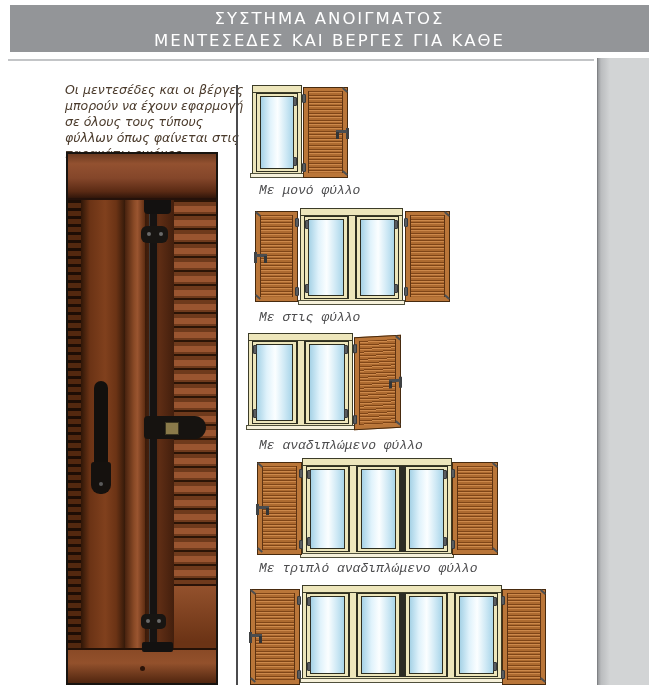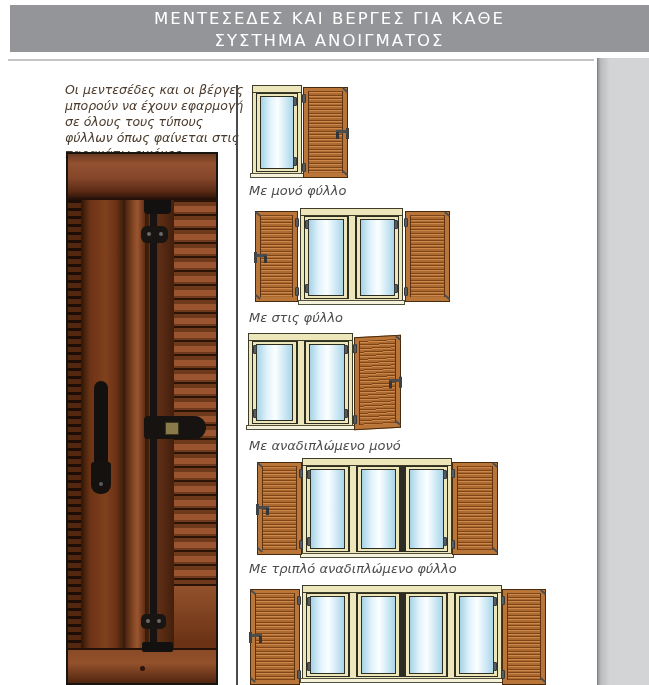--- a/index.html
+++ b/index.html
@@ -89,31 +89,31 @@
   .louvers{position:absolute;left:4px;right:4px;top:3px;bottom:4px;
         border-left:1px solid #5e3312;border-right:1px solid #5e3312;
         background:repeating-linear-gradient(180deg,#7f4517 0,#7f4517 1px,#cd894b 1px,#cd894b 2px,#ad6a30 2px,#ad6a30 3.6px);}
   .pin{position:absolute;width:6px;height:2px;background:#4c4f52;transform:rotate(40deg);}
   .latch{position:absolute;width:15px;height:14px;top:50%;margin-top:-7px;}
   .latch.right{transform:scaleX(-1);}
   .latch-plate{position:absolute;left:0;top:2px;width:3px;height:11px;background:#3f4244;}
   .latch-bar{position:absolute;left:2px;top:4px;width:11px;height:3px;background:#4a4d50;}
   .latch-knob{position:absolute;left:10px;top:6px;width:3px;height:7px;background:#323537;}
 
-  .caption{position:absolute;left:249px;font-size:13px;font-style:italic;color:#4b4b4d;}
+  .caption{position:absolute;left:259px;font-size:13px;font-style:italic;color:#4b4b4d;font-family:Liberation Mono, monospace;}
   #caption-1{top:183px;} #caption-2{top:310px;} #caption-3{top:438px;} #caption-4{top:561px;text-align:right;}
 </style>
 </head>
 <body>
 
 <div id="page">
 
   <div id="header">
+    <span>ΣΥΣΤΗΜΑ ΑΝΟΙΓΜΑΤΟΣ</span>
     <span>ΜΕΝΤΕΣΕΔΕΣ ΚΑΙ ΒΕΡΓΕΣ ΓΙΑ ΚΑΘΕ</span>
-    <span>ΣΥΣΤΗΜΑ ΑΝΟΙΓΜΑΤΟΣ</span>
   </div>
 
   <div id="divider-h"></div>
   <div id="side-panel"></div>
 
   <div id="intro">Οι μεντεσέδες και οι βέργες
 μπορούν να έχουν εφαρμογή
 σε όλους τους τύπους
 φύλλων όπως φαίνεται στις
 παρακάτω εικόνες.</div>
@@ -236,21 +236,21 @@
         <div class="shinge" style="top: 77px; left: -2px;"></div>
         <div class="pin" style="top: 1px; right: -1px;"></div>
         <div class="pin" style="top: 86px; right: -1px;"></div>
         <div class="latch right" style="right: -2px;">
           <div class="latch-plate"></div>
           <div class="latch-bar"></div>
           <div class="latch-knob"></div>
         </div>
       </div>
     </div>
-  <div id="caption-3" class="caption">Με αναδιπλώμενο μονό</div>
+  <div id="caption-3" class="caption">Με αναδιπλώμενο φύλλο</div>
 
   <div id="diagram-4" class="diagram">
       <div class="win" style="left: 50px; top: 3px; width: 150px; height: 100px;">
         <div class="lintel"></div>
         <div class="sashes">
           <div class="sash">
             <div class="glass"></div>
           </div>
           <div class="mullion"></div>
           <div class="sash">

